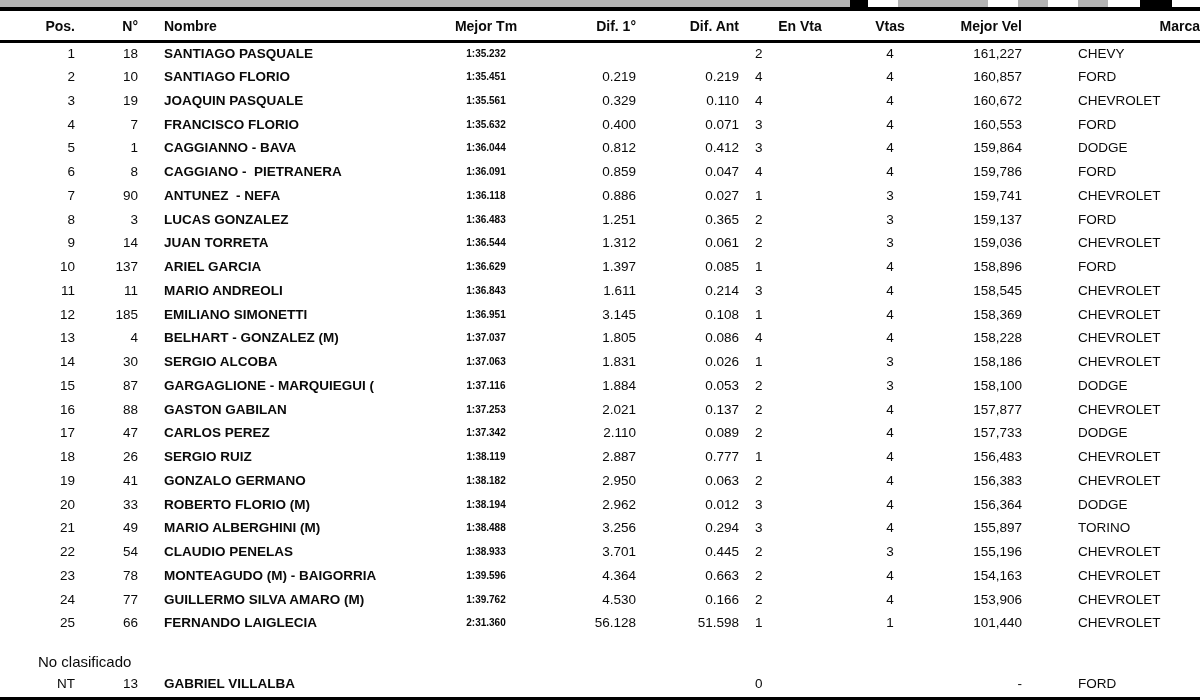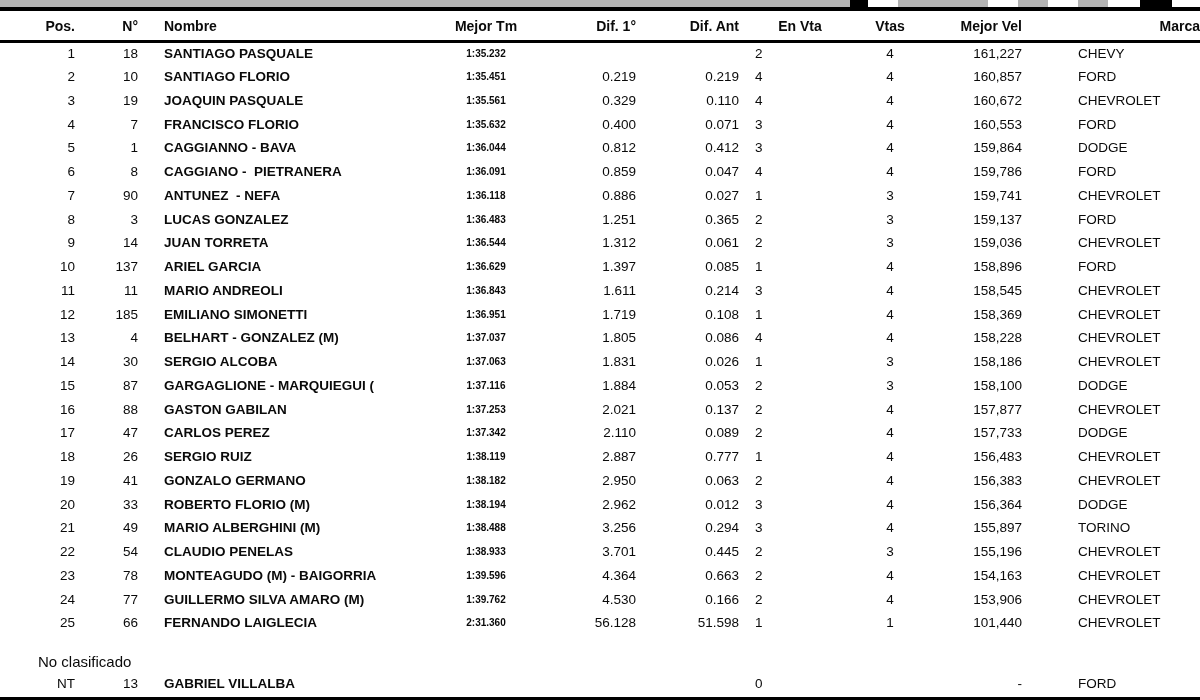--- a/index.html
+++ b/index.html
@@ -236,21 +236,21 @@
             <td class="c6">3</td>
             <td class="c7">4</td>
             <td class="c8">158,545</td>
             <td class="c9">CHEVROLET</td>
           </tr>
           <tr>
             <td class="c0">12</td>
             <td class="c1">185</td>
             <td class="c2">EMILIANO SIMONETTI</td>
             <td class="c3">1:36.951</td>
-            <td class="c4">1.719</td>
+            <td class="c4">3.145</td>
             <td class="c5">0.108</td>
             <td class="c6">1</td>
             <td class="c7">4</td>
             <td class="c8">158,369</td>
             <td class="c9">CHEVROLET</td>
           </tr>
           <tr>
             <td class="c0">13</td>
             <td class="c1">4</td>
             <td class="c2">BELHART - GONZALEZ (M)</td>

